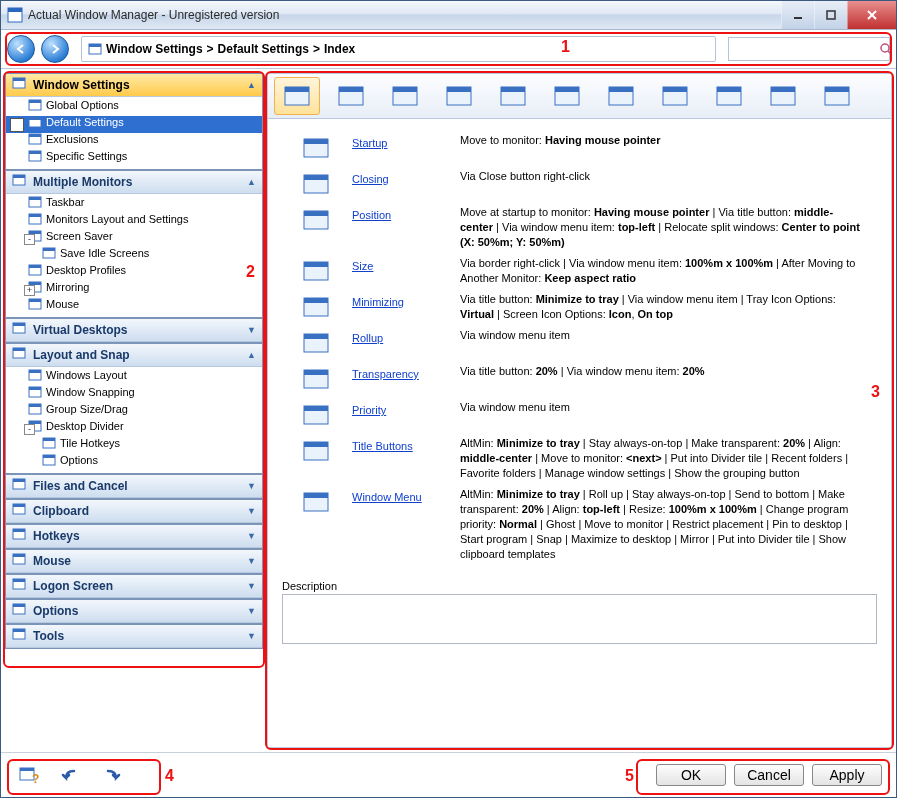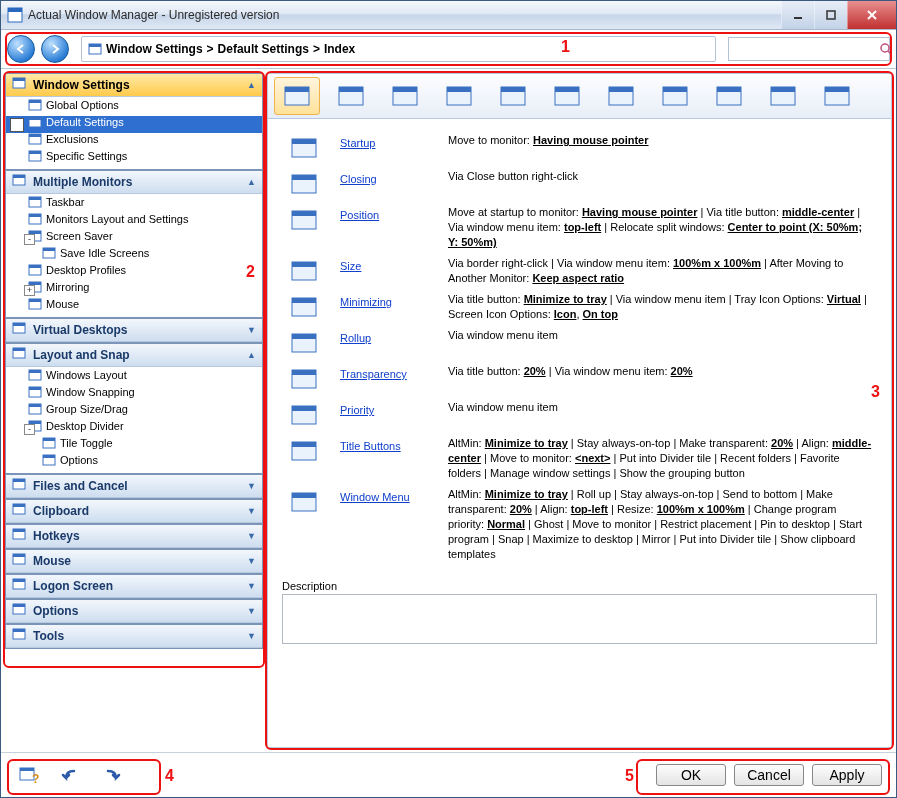--- a/index.html
+++ b/index.html
@@ -33,26 +33,26 @@
 .item.sel{background:#2f6fd0;color:#fff;}
 .item .tick{position:absolute;left:4px;top:2px;width:12px;height:12px;border:1px solid #555;background:#fff;display:flex;align-items:center;justify-content:center;}
 .item .ii{width:14px;height:14px;margin-right:4px;flex-shrink:0;}
 .item.ind1{padding-left:36px;}
 .tree-exp{position:absolute;left:18px;top:4px;width:9px;height:9px;border:1px solid #888;background:#fff;font-size:9px;line-height:8px;text-align:center;color:#333;}
 .main{flex:1;display:flex;flex-direction:column;margin:4px 4px 4px 0;min-width:0;}
 .mtool{height:44px;border:1px solid #b8c8de;background:linear-gradient(to bottom,#fcfdff,#e8eef7);display:flex;align-items:center;padding:0 6px;gap:8px;}
 .mtbtn{width:44px;height:36px;display:flex;align-items:center;justify-content:center;border:1px solid transparent;border-radius:3px;}
 .mtbtn.sel{border:1px solid #f0b24a;background:linear-gradient(to bottom,#fff5dd,#ffe29a);}
 .mlist{flex:1;overflow:auto;border:1px solid #b8c8de;border-top:none;padding:8px 14px;}
-.row{display:flex;align-items:flex-start;margin:6px 4px;gap:18px;}
+.row{display:flex;align-items:flex-start;margin:6px 16px;gap:18px;}
 .row .rico{width:36px;height:30px;flex-shrink:0;display:flex;align-items:center;justify-content:center;}
 .row .rlbl{width:90px;padding-top:4px;}
 .row .rlbl a{color:#1040cc;text-decoration:underline;cursor:pointer;}
 .row .rdesc{flex:1;font-size:11px;line-height:15px;color:#000;}
-.row .rdesc b{font-weight:bold;text-decoration:underline;}
+.row .rdesc b{font-weight:bold;}
 .descbox{margin-top:18px;}
 .descbox textarea{width:100%;height:50px;resize:none;border:1px solid #b0b8c4;font-family:inherit;font-size:11px;box-sizing:border-box;}
 .footer{height:44px;display:flex;align-items:center;padding:0 14px;border-top:1px solid #c8d0dc;}
 .fleft{display:flex;gap:14px;align-items:center;}
 .fbtn{width:28px;height:26px;display:flex;align-items:center;justify-content:center;}
 .fright{margin-left:auto;display:flex;gap:8px;}
 .btn{min-width:70px;height:22px;border:1px solid #888;background:linear-gradient(to bottom,#fdfdfd,#e4e4e4);font-size:14px;border-radius:3px;cursor:pointer;}
 svg{display:block;}
 </style>
 </head>
@@ -318,21 +318,21 @@
                 </span>
                 <span>Desktop Divider</span>
               </div>
               <div class="item ind1">
                 <span class="ii">
                   <svg width="14" height="12">
                     <rect x="1" y="1" width="12" height="10" fill="#fff" stroke="#3a70c2"></rect>
                     <rect x="1" y="1" width="12" height="3" fill="#3a70c2"></rect>
                   </svg>
                 </span>
-                <span>Tile Toggle</span>
+                <span>Tile Hotkeys</span>
               </div>
               <div class="item ind1">
                 <span class="ii">
                   <svg width="14" height="12">
                     <rect x="1" y="1" width="12" height="10" fill="#fff" stroke="#3a70c2"></rect>
                     <rect x="1" y="1" width="12" height="3" fill="#3a70c2"></rect>
                   </svg>
                 </span>
                 <span>Options</span>
               </div>

